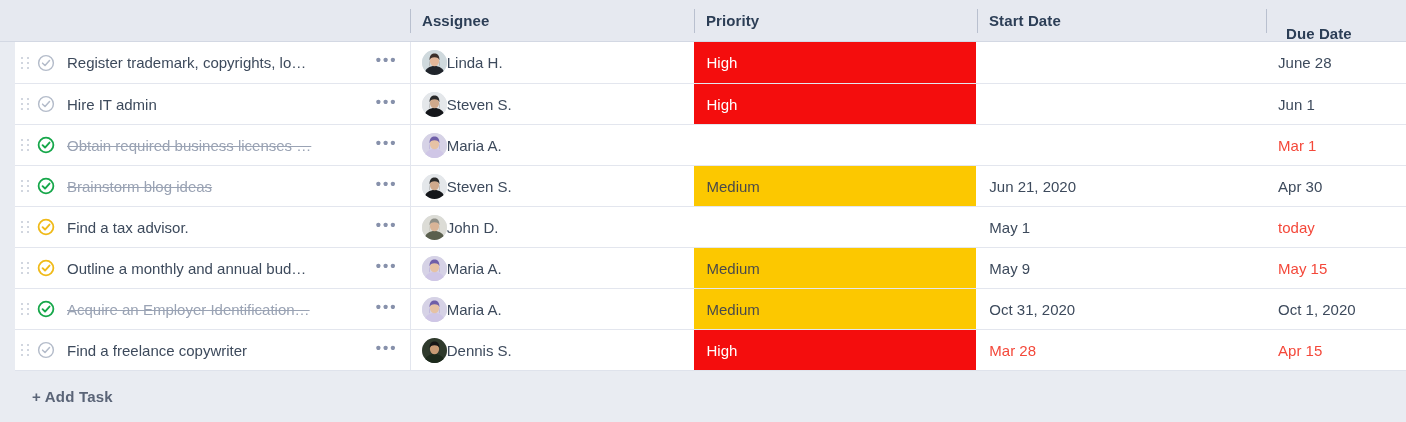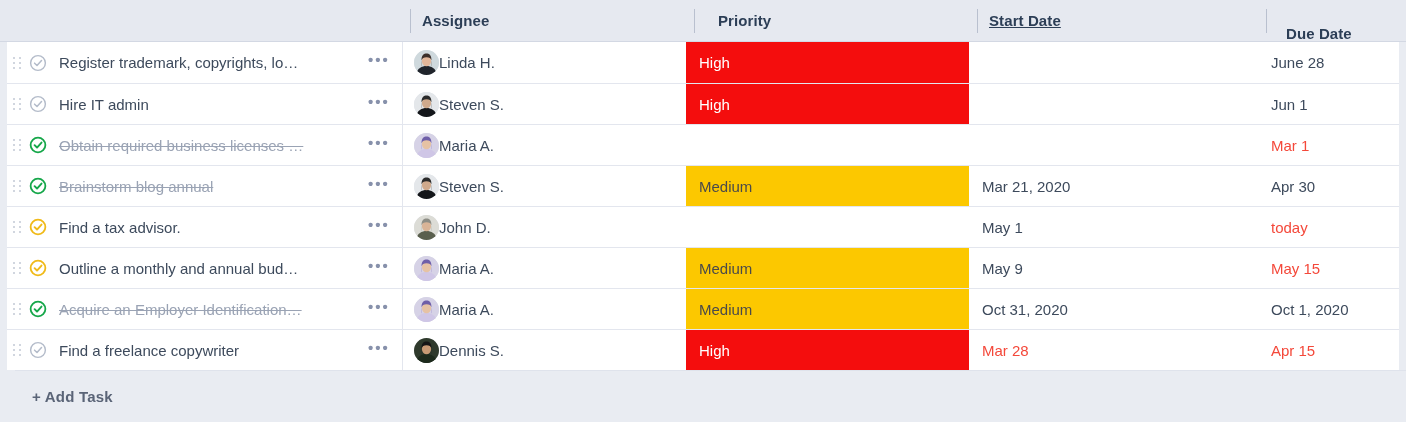--- a/index.html
+++ b/index.html
@@ -51,22 +51,22 @@
     content: "";
     position: absolute;
     left: 0;
     top: 9px;
     bottom: 9px;
     width: 1px;
     background: #b9c0cf;
   }
   .h-task     { width: 410px; padding-left: 16px; }
   .h-assignee { width: 284px; padding-left: 12px; }
-  .h-priority { width: 283px; padding-left: 24px; }
-  .h-start    { width: 289px; padding-left: 12px; text-decoration: underline; }
+  .h-priority { width: 283px; padding-left: 12px; }
+  .h-start    { width: 289px; padding-left: 12px; }
   .h-due      { width: 140px; padding-left: 20px; align-items: flex-end; }
 
   
   .rows {
     position: absolute;
     left: 0;
     top: 42px;
     width: 1406px;
     background: #e9ecf2;
   }
@@ -86,21 +86,21 @@
     background: #ffffff;
     font-size: 15px;
     color: #3d4a5c;
     position: relative;
     overflow: hidden;
   }
 
   
   .c-task {
     width: 410px;
-    margin-left: 7px;
+    margin-left: 15px;
     width: 395px;
     padding-left: 0;
   }
   .drag-handle {
     width: 16px;
     flex: 0 0 16px;
     display: flex;
     align-items: center;
     justify-content: center;
     padding-left: 2px;
@@ -409,41 +409,41 @@
               <i></i>
               <i></i>
             </span>
           </span>
           <span class="check">
             <svg viewBox="0 0 20 20" width="18" height="18" aria-hidden="true">
               <circle cx="10" cy="10" r="8.2" fill="none" stroke="#16a74a" stroke-width="2"></circle>
               <path d="M6.2 10.2 L8.9 12.8 L13.9 7.3" fill="none" stroke="#16a74a" stroke-width="2.1" stroke-linecap="round" stroke-linejoin="round"></path>
             </svg>
           </span>
-          <span class="task-text done">Brainstorm blog annual</span>
+          <span class="task-text done">Brainstorm blog ideas</span>
           <span class="kebab">•••</span>
         </div>
         <div class="cell c-assignee">
           <span class="avatar">
             <svg viewBox="0 0 25 25" width="25" height="25" aria-hidden="true">
               <rect width="25" height="25" fill="#e4e7ea"></rect>
               <path d="M2 25 C3 18 8 16 12.5 16 C17 16 22 18 23 25 Z" fill="#14161a"></path>
               <ellipse cx="12.5" cy="11" rx="4.6" ry="5.2" fill="#cfa98c"></ellipse>
               <path d="M7.6 10.6 C7.2 5.2 10 3.4 12.5 3.4 C15 3.4 17.9 5.1 17.4 10.6 C16.9 8.2 15.4 7.2 12.5 7.2 C9.7 7.2 8.2 8.2 7.6 10.6 Z" fill="#2a2a2a"></path>
               <path d="M7.4 11.4 C6.9 13.6 7.2 15.6 7.9 16.4 C7.2 13.8 7.4 12.2 7.7 11.2 Z" fill="#555"></path>
               <path d="M17.6 11.4 C18.1 13.6 17.8 15.6 17.1 16.4 C17.8 13.8 17.6 12.2 17.3 11.2 Z" fill="#555"></path>
             </svg>
           </span>
           <span class="assignee-name">Steven S.</span>
         </div>
         <div class="cell c-priority">
           <span class="pri-chip" style="background: rgb(252, 200, 0); color: rgb(74, 74, 74);">Medium</span>
         </div>
         <div class="cell c-start">
-          <span>Mar 21, 2020</span>
+          <span>Jun 21, 2020</span>
         </div>
         <div class="cell c-due last">
           <span>Apr 30</span>
         </div>
       </div>
       <div class="row">
         <div class="cell c-task">
           <span class="drag-handle">
             <span class="dots">
               <i></i>

